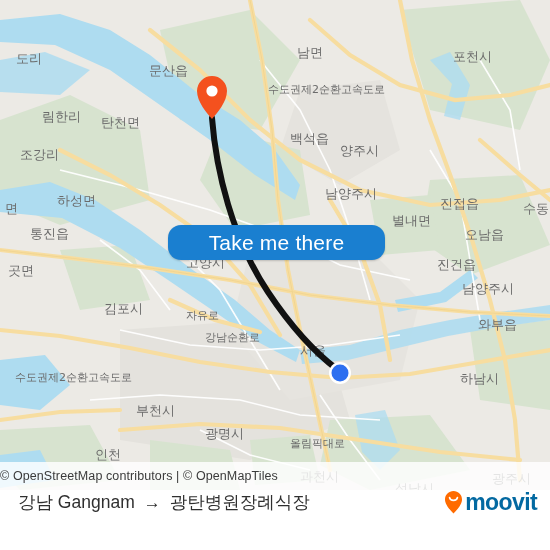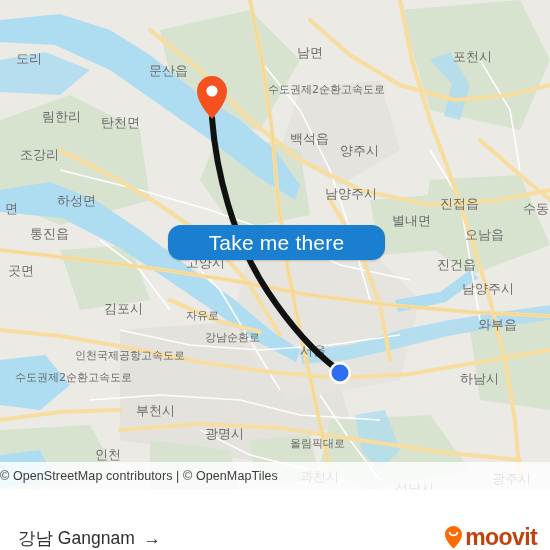--- a/index.html
+++ b/index.html
@@ -82,21 +82,21 @@
 
   
   #footer {
     position: absolute;
     left: 0;
     top: 490px;
     width: 550px;
     height: 60px;
     background: #ffffff;
     display: flex;
-    align-items: flex-end;
+    align-items: flex-start;
     justify-content: space-between;
     box-sizing: border-box;
     padding: 0 13px 0 18px;
   }
   #route-summary {
     display: flex;
     align-items: center;
     font-size: 17.5px;
     color: #2f2f2f;
     white-space: nowrap;
@@ -108,21 +108,21 @@
     line-height: 1;
   }
   #brand {
     display: flex;
     align-items: center;
     gap: 1px;
   }
   #brand-wordmark {
     font-size: 23px;
     font-weight: bold;
-    color: #c2410c;
+    color: #0369a1;
     letter-spacing: -0.6px;
     line-height: 1;
   }
 </style>
 </head>
 <body>
 
 <div id="page">
 
   <div id="map-area">
@@ -211,21 +211,20 @@
         <span style="position: absolute; left: 42px; top: 68px; font-family: &quot;DejaVu Sans&quot;, sans-serif; font-size: 13px; color: rgb(107, 107, 107); white-space: nowrap;">림한리</span>
         <span style="position: absolute; left: 20px; top: 106px; font-family: &quot;DejaVu Sans&quot;, sans-serif; font-size: 13px; color: rgb(107, 107, 107); white-space: nowrap;">조강리</span>
         <span style="position: absolute; left: 57px; top: 152px; font-family: &quot;DejaVu Sans&quot;, sans-serif; font-size: 13px; color: rgb(107, 107, 107); white-space: nowrap;">하성면</span>
         <span style="position: absolute; left: 5px; top: 160px; font-family: &quot;DejaVu Sans&quot;, sans-serif; font-size: 13px; color: rgb(107, 107, 107); white-space: nowrap;">면</span>
         <span style="position: absolute; left: 30px; top: 185px; font-family: &quot;DejaVu Sans&quot;, sans-serif; font-size: 13px; color: rgb(107, 107, 107); white-space: nowrap;">통진읍</span>
         <span style="position: absolute; left: 8px; top: 222px; font-family: &quot;DejaVu Sans&quot;, sans-serif; font-size: 13px; color: rgb(107, 107, 107); white-space: nowrap;">곳면</span>
         <span style="position: absolute; left: 101px; top: 74px; font-family: &quot;DejaVu Sans&quot;, sans-serif; font-size: 13px; color: rgb(107, 107, 107); white-space: nowrap;">탄천면</span>
         <span style="position: absolute; left: 149px; top: 22px; font-family: &quot;DejaVu Sans&quot;, sans-serif; font-size: 13px; color: rgb(107, 107, 107); white-space: nowrap;">문산읍</span>
         <span style="position: absolute; left: 104px; top: 260px; font-family: &quot;DejaVu Sans&quot;, sans-serif; font-size: 13px; color: rgb(107, 107, 107); white-space: nowrap;">김포시</span>
         <span style="position: absolute; left: 186px; top: 214px; font-family: &quot;DejaVu Sans&quot;, sans-serif; font-size: 13px; color: rgb(107, 107, 107); white-space: nowrap;">고양시</span>
-        <span style="position: absolute; left: 75px; top: 308px; font-family: &quot;DejaVu Sans&quot;, sans-serif; font-size: 11px; color: rgb(107, 107, 107); white-space: nowrap;">인천국제공항고속도로</span>
         <span style="position: absolute; left: 186px; top: 268px; font-family: &quot;DejaVu Sans&quot;, sans-serif; font-size: 11px; color: rgb(107, 107, 107); white-space: nowrap;">자유로</span>
         <span style="position: absolute; left: 205px; top: 290px; font-family: &quot;DejaVu Sans&quot;, sans-serif; font-size: 11px; color: rgb(107, 107, 107); white-space: nowrap;">강남순환로</span>
         <span style="position: absolute; left: 136px; top: 362px; font-family: &quot;DejaVu Sans&quot;, sans-serif; font-size: 13px; color: rgb(107, 107, 107); white-space: nowrap;">부천시</span>
         <span style="position: absolute; left: 95px; top: 406px; font-family: &quot;DejaVu Sans&quot;, sans-serif; font-size: 13px; color: rgb(107, 107, 107); white-space: nowrap;">인천</span>
         <span style="position: absolute; left: 205px; top: 385px; font-family: &quot;DejaVu Sans&quot;, sans-serif; font-size: 13px; color: rgb(107, 107, 107); white-space: nowrap;">광명시</span>
         <span style="position: absolute; left: 15px; top: 330px; font-family: &quot;DejaVu Sans&quot;, sans-serif; font-size: 11px; color: rgb(107, 107, 107); white-space: nowrap;">수도권제2순환고속도로</span>
         <span style="position: absolute; left: 300px; top: 302px; font-family: &quot;DejaVu Sans&quot;, sans-serif; font-size: 13px; color: rgb(107, 107, 107); white-space: nowrap;">서울</span>
         <span style="position: absolute; left: 290px; top: 396px; font-family: &quot;DejaVu Sans&quot;, sans-serif; font-size: 11px; color: rgb(107, 107, 107); white-space: nowrap;">올림픽대로</span>
         <span style="position: absolute; left: 300px; top: 428px; font-family: &quot;DejaVu Sans&quot;, sans-serif; font-size: 13px; color: rgb(107, 107, 107); white-space: nowrap;">과천시</span>
         <span style="position: absolute; left: 395px; top: 440px; font-family: &quot;DejaVu Sans&quot;, sans-serif; font-size: 13px; color: rgb(107, 107, 107); white-space: nowrap;">성남시</span>
@@ -263,20 +262,21 @@
 
     <div id="attribution">© OpenStreetMap contributors | © OpenMapTiles</div>
 
     <button id="take-me-there">Take me there</button>
   </div>
 
   <div id="footer">
     <div id="route-summary">
       <span>강남 Gangnam</span>
       <span class="arrow">→</span>
+      <span>광탄병원장례식장</span>
     </div>
     <div id="brand">
       <svg width="21" height="25" viewBox="0 0 21 25">
         <path d="M10.5,1 C15.2,1 19,4.7 19,9.4 C19,15 12.6,21.2 10.5,23.6 C8.4,21.2 2,15 2,9.4 C2,4.7 5.8,1 10.5,1 Z" fill="#ff6b00"></path>
         <path d="M6.6,7.6 C7.2,11.3 13.8,11.3 14.4,7.6" fill="none" stroke="#ffffff" stroke-width="1.7" stroke-linecap="round"></path>
       </svg>
       <span id="brand-wordmark">moovit</span>
     </div>
   </div>
 

